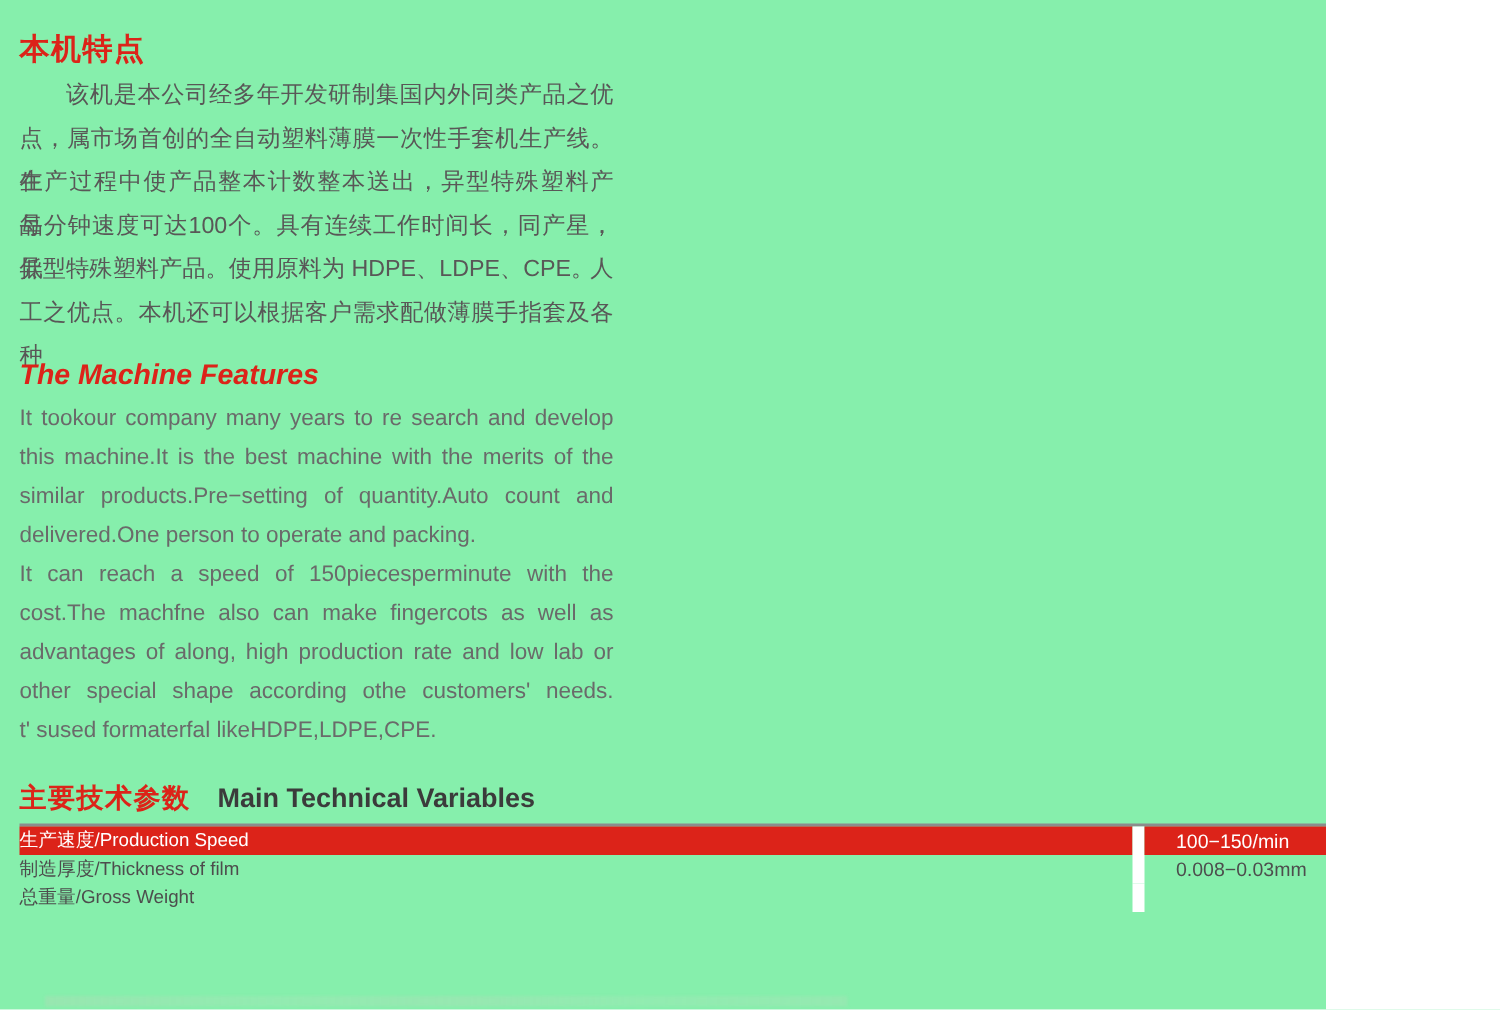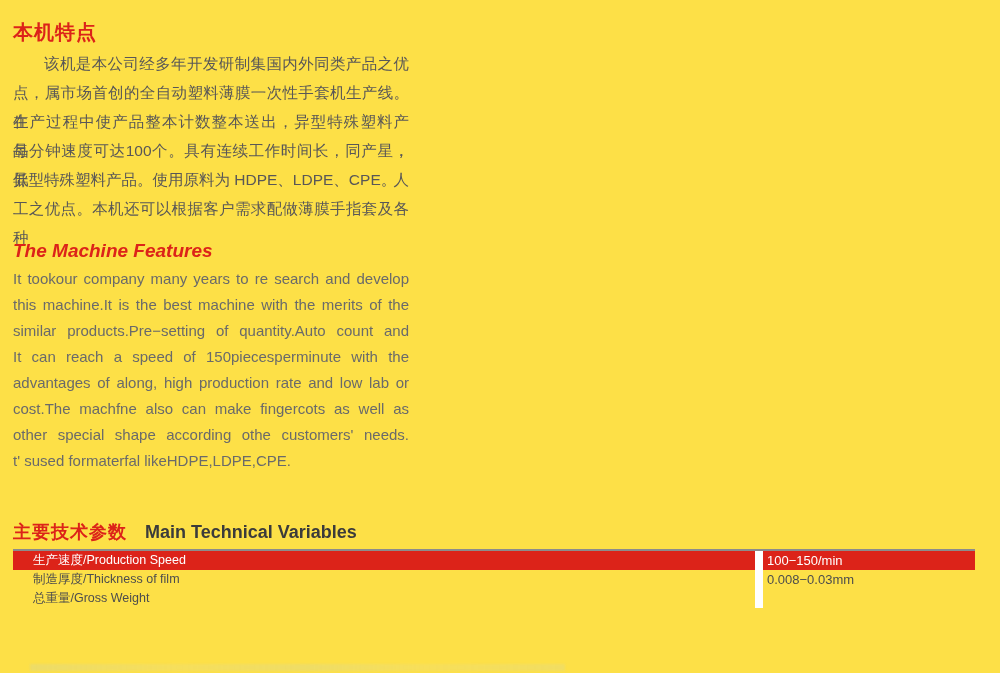--- a/index.html
+++ b/index.html
@@ -1,20 +1,20 @@
 <!DOCTYPE html>
 <html><head>
 <meta charset="utf-8">
 <style>
   html, body { margin: 0; padding: 0; background: #ffffff; }
   .page {
     position: relative;
-    width: 1000px;
+    width: 884px;
     height: 673px;
-    background: #fde047;
+    background: #86efac;
     overflow: hidden;
     font-family: "Liberation Sans", "DejaVu Sans", sans-serif;
   }
 
   
   .cn-title {
     position: absolute;
     left: 13px; top: 19px;
     margin: 0;
     font-size: 20px;
@@ -84,23 +84,23 @@
     border-top: 2px solid #8c8c8c;
   }
   .spec-row {
     display: flex;
     height: 19px;
     align-items: center;
     font-size: 12.5px;
     color: #4d4d4d;
   }
   .spec-row .cell { height: 100%; display: flex; align-items: center; box-sizing: border-box; }
-  .spec-row .cell.label { width: 742px; padding-left: 20px; }
+  .spec-row .cell.label { width: 742px; }
   .spec-row .gap { width: 8px; height: 100%; background: #ffffff; }
-  .spec-row .cell.value { flex: 1; padding-left: 4px; font-size: 13px; }
+  .spec-row .cell.value { flex: 1; padding-left: 21px; font-size: 13px; }
   .spec-row.striped .cell { background: #dbdbdb; }
   .spec-row.highlight .cell { background: #dc2319; color: #ffffff; }
 
   
   .faint-smudge {
     position: absolute;
     left: 30px; top: 664px;
     width: 535px; height: 7px;
     background: linear-gradient(90deg,
       rgba(198,210,188,0.28) 0%,
@@ -126,23 +126,24 @@
     <div class="ln">异型特殊塑料产品。使用原料为 HDPE、LDPE、CPE。</div>
     <div class="ln fill">工之优点。本机还可以根据客户需求配做薄膜手指套及各种</div>
   </div>
 
   <h2 class="en-title">The Machine Features</h2>
 
   <div class="en-para">
     <div class="ln fill">It tookour company many years to re search and develop</div>
     <div class="ln fill">this machine.It is the best machine with the merits of the</div>
     <div class="ln fill">similar products.Pre−setting of quantity.Auto count and</div>
+    <div class="ln">delivered.One person to operate and packing.</div>
     <div class="ln fill">It can reach a speed of 150piecesperminute with the</div>
+    <div class="ln fill">cost.The machfne also can make fingercots as well as</div>
     <div class="ln fill">advantages of along, high production rate and low lab or</div>
-    <div class="ln fill">cost.The machfne also can make fingercots as well as</div>
     <div class="ln fill">other special shape according othe customers' needs.</div>
     <div class="ln">t' sused formaterfal likeHDPE,LDPE,CPE.</div>
   </div>
 
   <div class="spec-heading">
     <span class="red">主要技术参数</span><span class="dark">Main Technical Variables</span>
   </div>
 
   <div class="spec-table">
     <div class="spec-row highlight">

